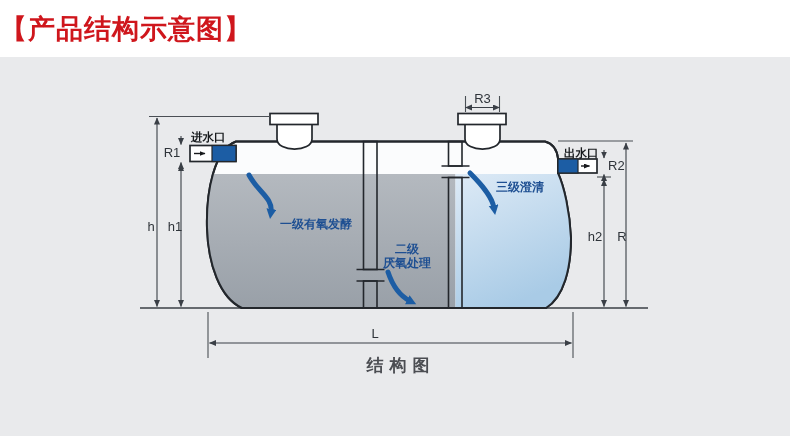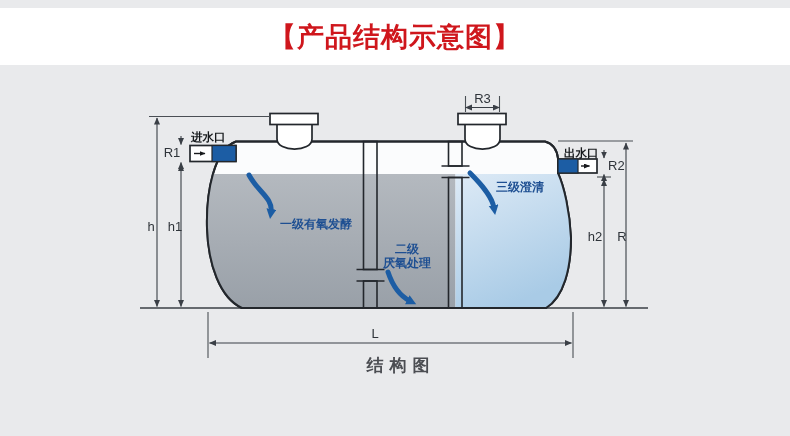--- a/index.html
+++ b/index.html
@@ -2,22 +2,22 @@
 <html><head>
 <meta charset="utf-8">
 <style>
   html,body{margin:0;padding:0;}
   body{
     width:790px;height:436px;overflow:hidden;position:relative;
     background:#e9eaec;
     font-family:"Liberation Sans",sans-serif;
   }
   .title-bar{
-    position:absolute;top:8px;left:0;width:790px;height:57px;
-    background:#ffffff;display:flex;align-items:center;justify-content:center;
+    position:absolute;top:0;left:0;width:790px;height:57px;
+    background:#ffffff;display:flex;align-items:center;
   }
   .title-bar h1{
     margin:0;font-size:27px;font-weight:700;color:#cf161c;
     letter-spacing:1px;font-family:"Liberation Sans",sans-serif;
   }
   svg{position:absolute;top:0;left:0;display:block;}
   .tank-outline{fill:#fbfcfd;stroke:#23272c;stroke-width:2;}
   .dimline{stroke:#3a3f46;stroke-width:1.1;fill:none;}
   .tickline{stroke:#4a4f55;stroke-width:1.1;fill:none;}
   .groundline{stroke:#3a3f46;stroke-width:1.6;fill:none;}

